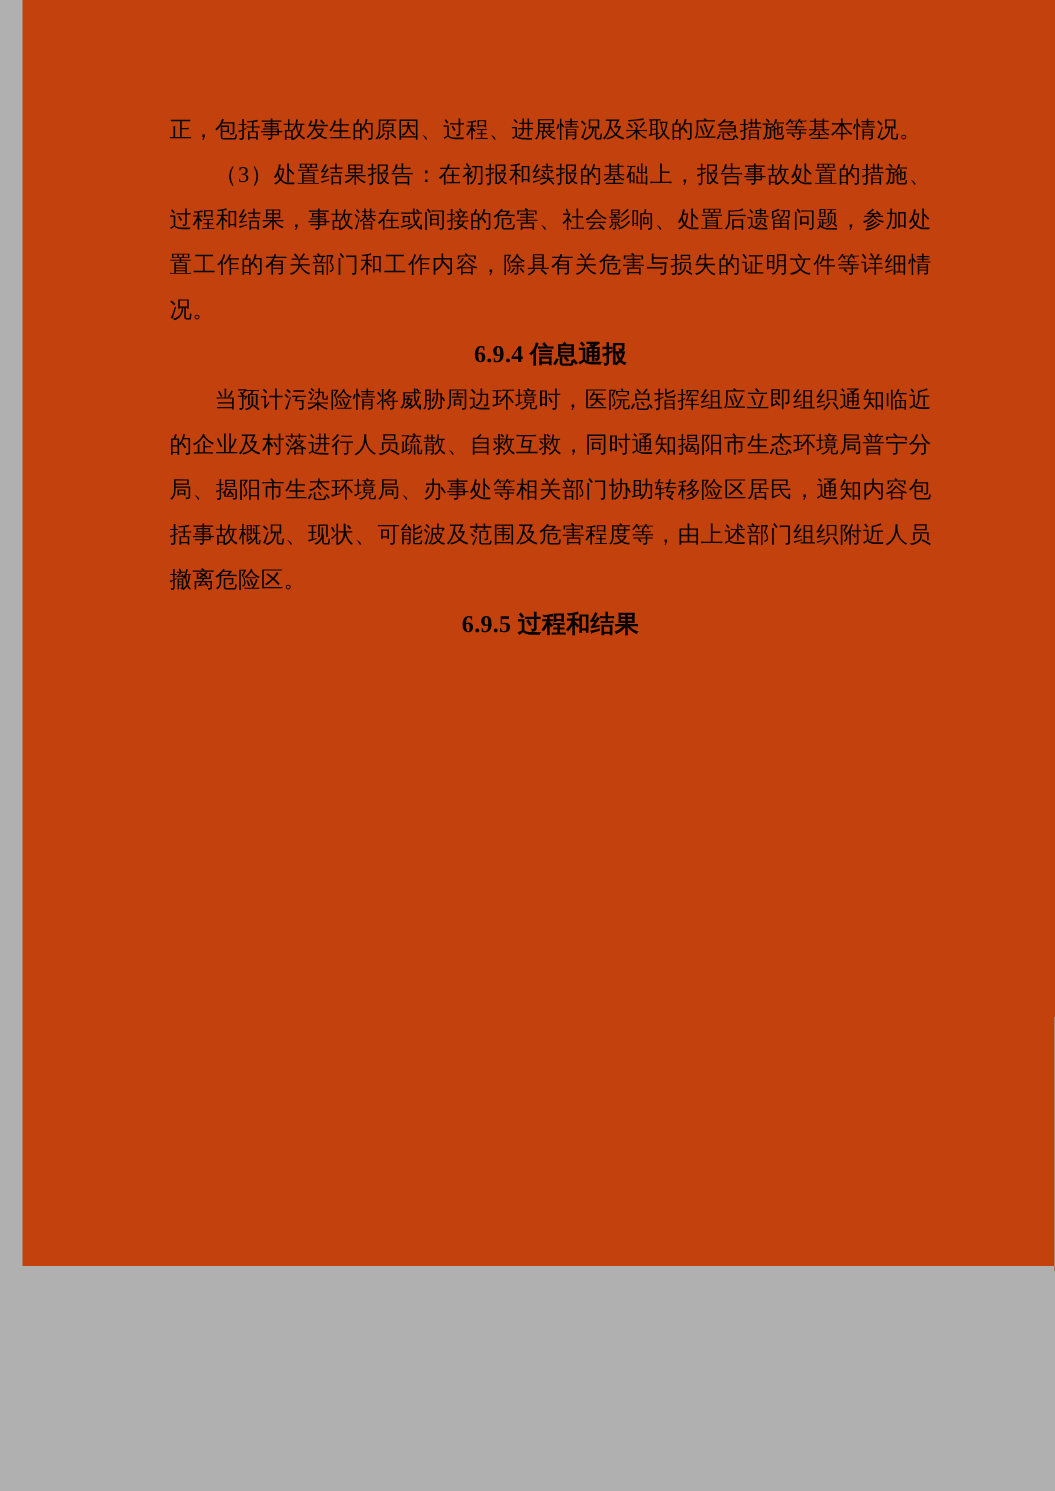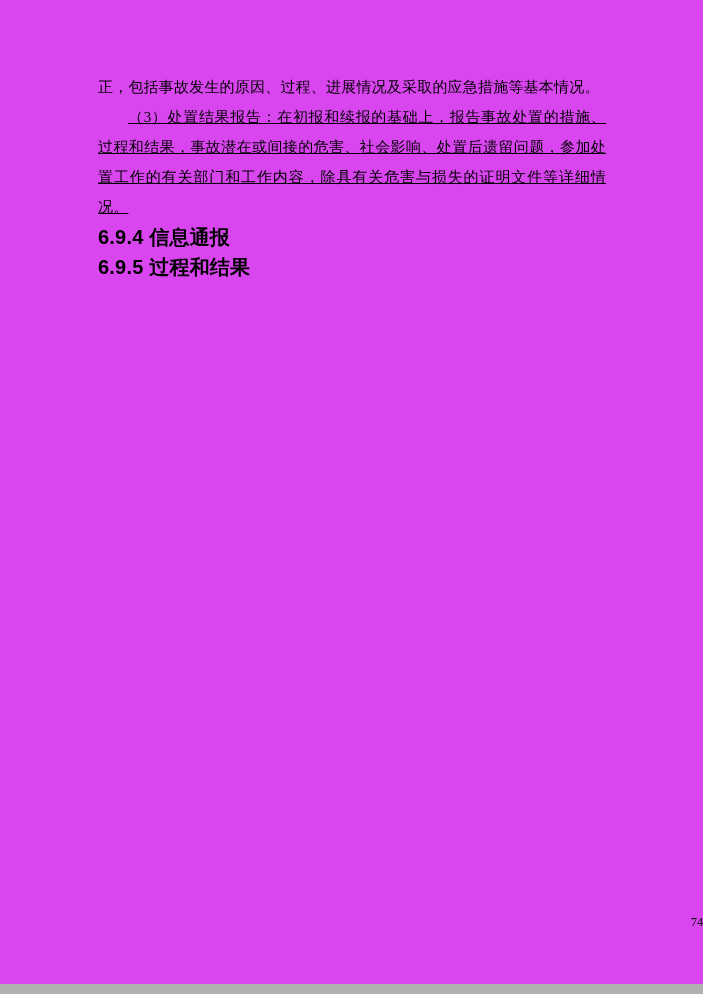--- a/index.html
+++ b/index.html
@@ -7,68 +7,70 @@
     padding: 0;
     background: #b0b0b0;
   }
   body {
     display: flex;
     justify-content: center;
   }
   .page {
     position: relative;
     width: 703px;
-    height: 984px;
-    background: #d946ef;
+    height: 844px;
+    background: #c2410c;
     box-sizing: border-box;
     overflow: hidden;
     font-family: "Liberation Serif", "DejaVu Serif", serif;
     color: #000000;
+    margin-left: 15px;
   }
   .content {
     position: absolute;
     left: 98px;
     top: 72px;
     width: 508px;
   }
   p {
     margin: 0;
     font-size: 15px;
     line-height: 30px;
     text-align: justify;
     text-justify: inter-ideograph;
     letter-spacing: 0.2px;
   }
   p.indent {
     text-indent: 30px;
-    text-decoration: underline;
   }
   h4 {
     margin: 0;
-    font-size: 20px;
+    font-size: 16px;
     line-height: 30px;
     font-weight: bold;
-    font-family: Liberation Sans, sans-serif;
+    font-family: Liberation Serif, serif;
     letter-spacing: 0.2px;
+    text-align: center;
   }
   .page-number {
     position: absolute;
     left: 0;
     right: 0;
     top: 915px;
     text-align: right;
     font-size: 12px;
     font-family: "Liberation Serif", "DejaVu Serif", serif;
     color: #000000;
   }
 </style>
 </head>
 <body>
 
 <div class="page">
   <div class="content">
     <p class="plain">正，包括事故发生的原因、过程、进展情况及采取的应急措施等基本情况。</p>
     <p class="indent">（3）处置结果报告：在初报和续报的基础上，报告事故处置的措施、过程和结果，事故潜在或间接的危害、社会影响、处置后遗留问题，参加处置工作的有关部门和工作内容，除具有关危害与损失的证明文件等详细情况。</p>
     <h4>6.9.4 信息通报</h4>
+    <p class="indent">当预计污染险情将威胁周边环境时，医院总指挥组应立即组织通知临近的企业及村落进行人员疏散、自救互救，同时通知揭阳市生态环境局普宁分局、揭阳市生态环境局、办事处等相关部门协助转移险区居民，通知内容包括事故概况、现状、可能波及范围及危害程度等，由上述部门组织附近人员撤离危险区。</p>
     <h4>6.9.5 过程和结果</h4>
   </div>
   <div class="page-number">74</div>
 </div>
 
 </body></html>

